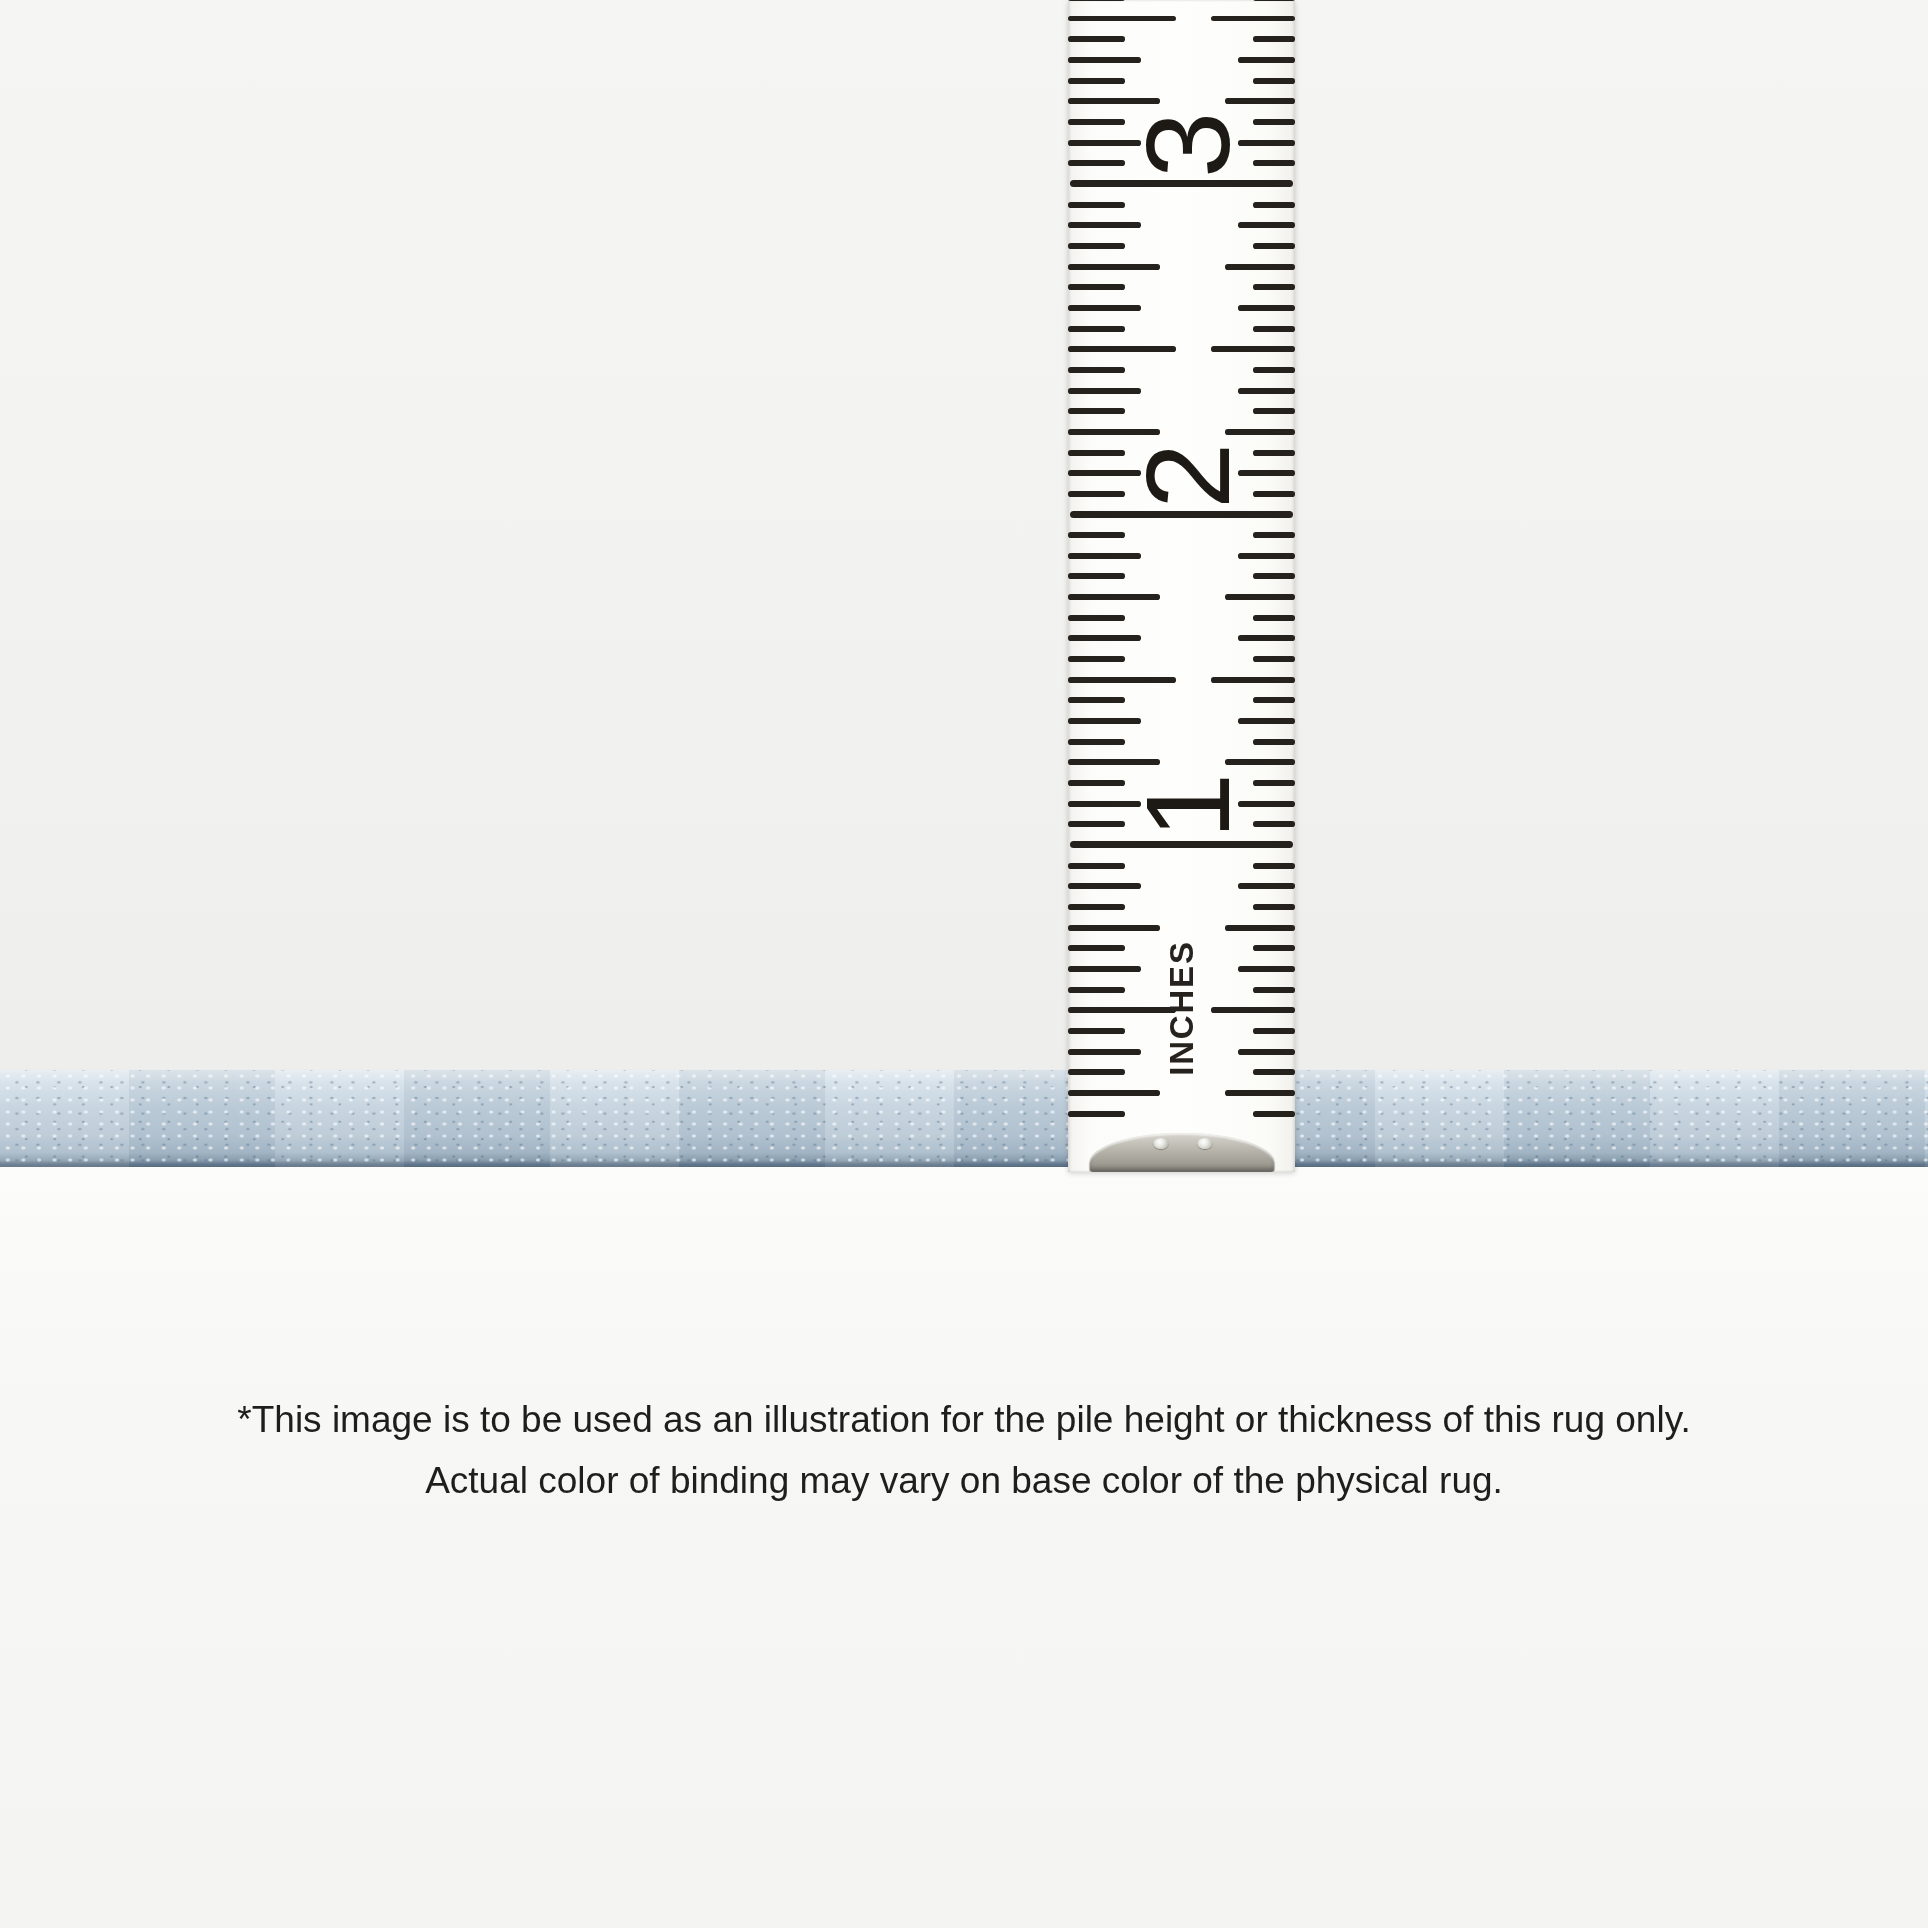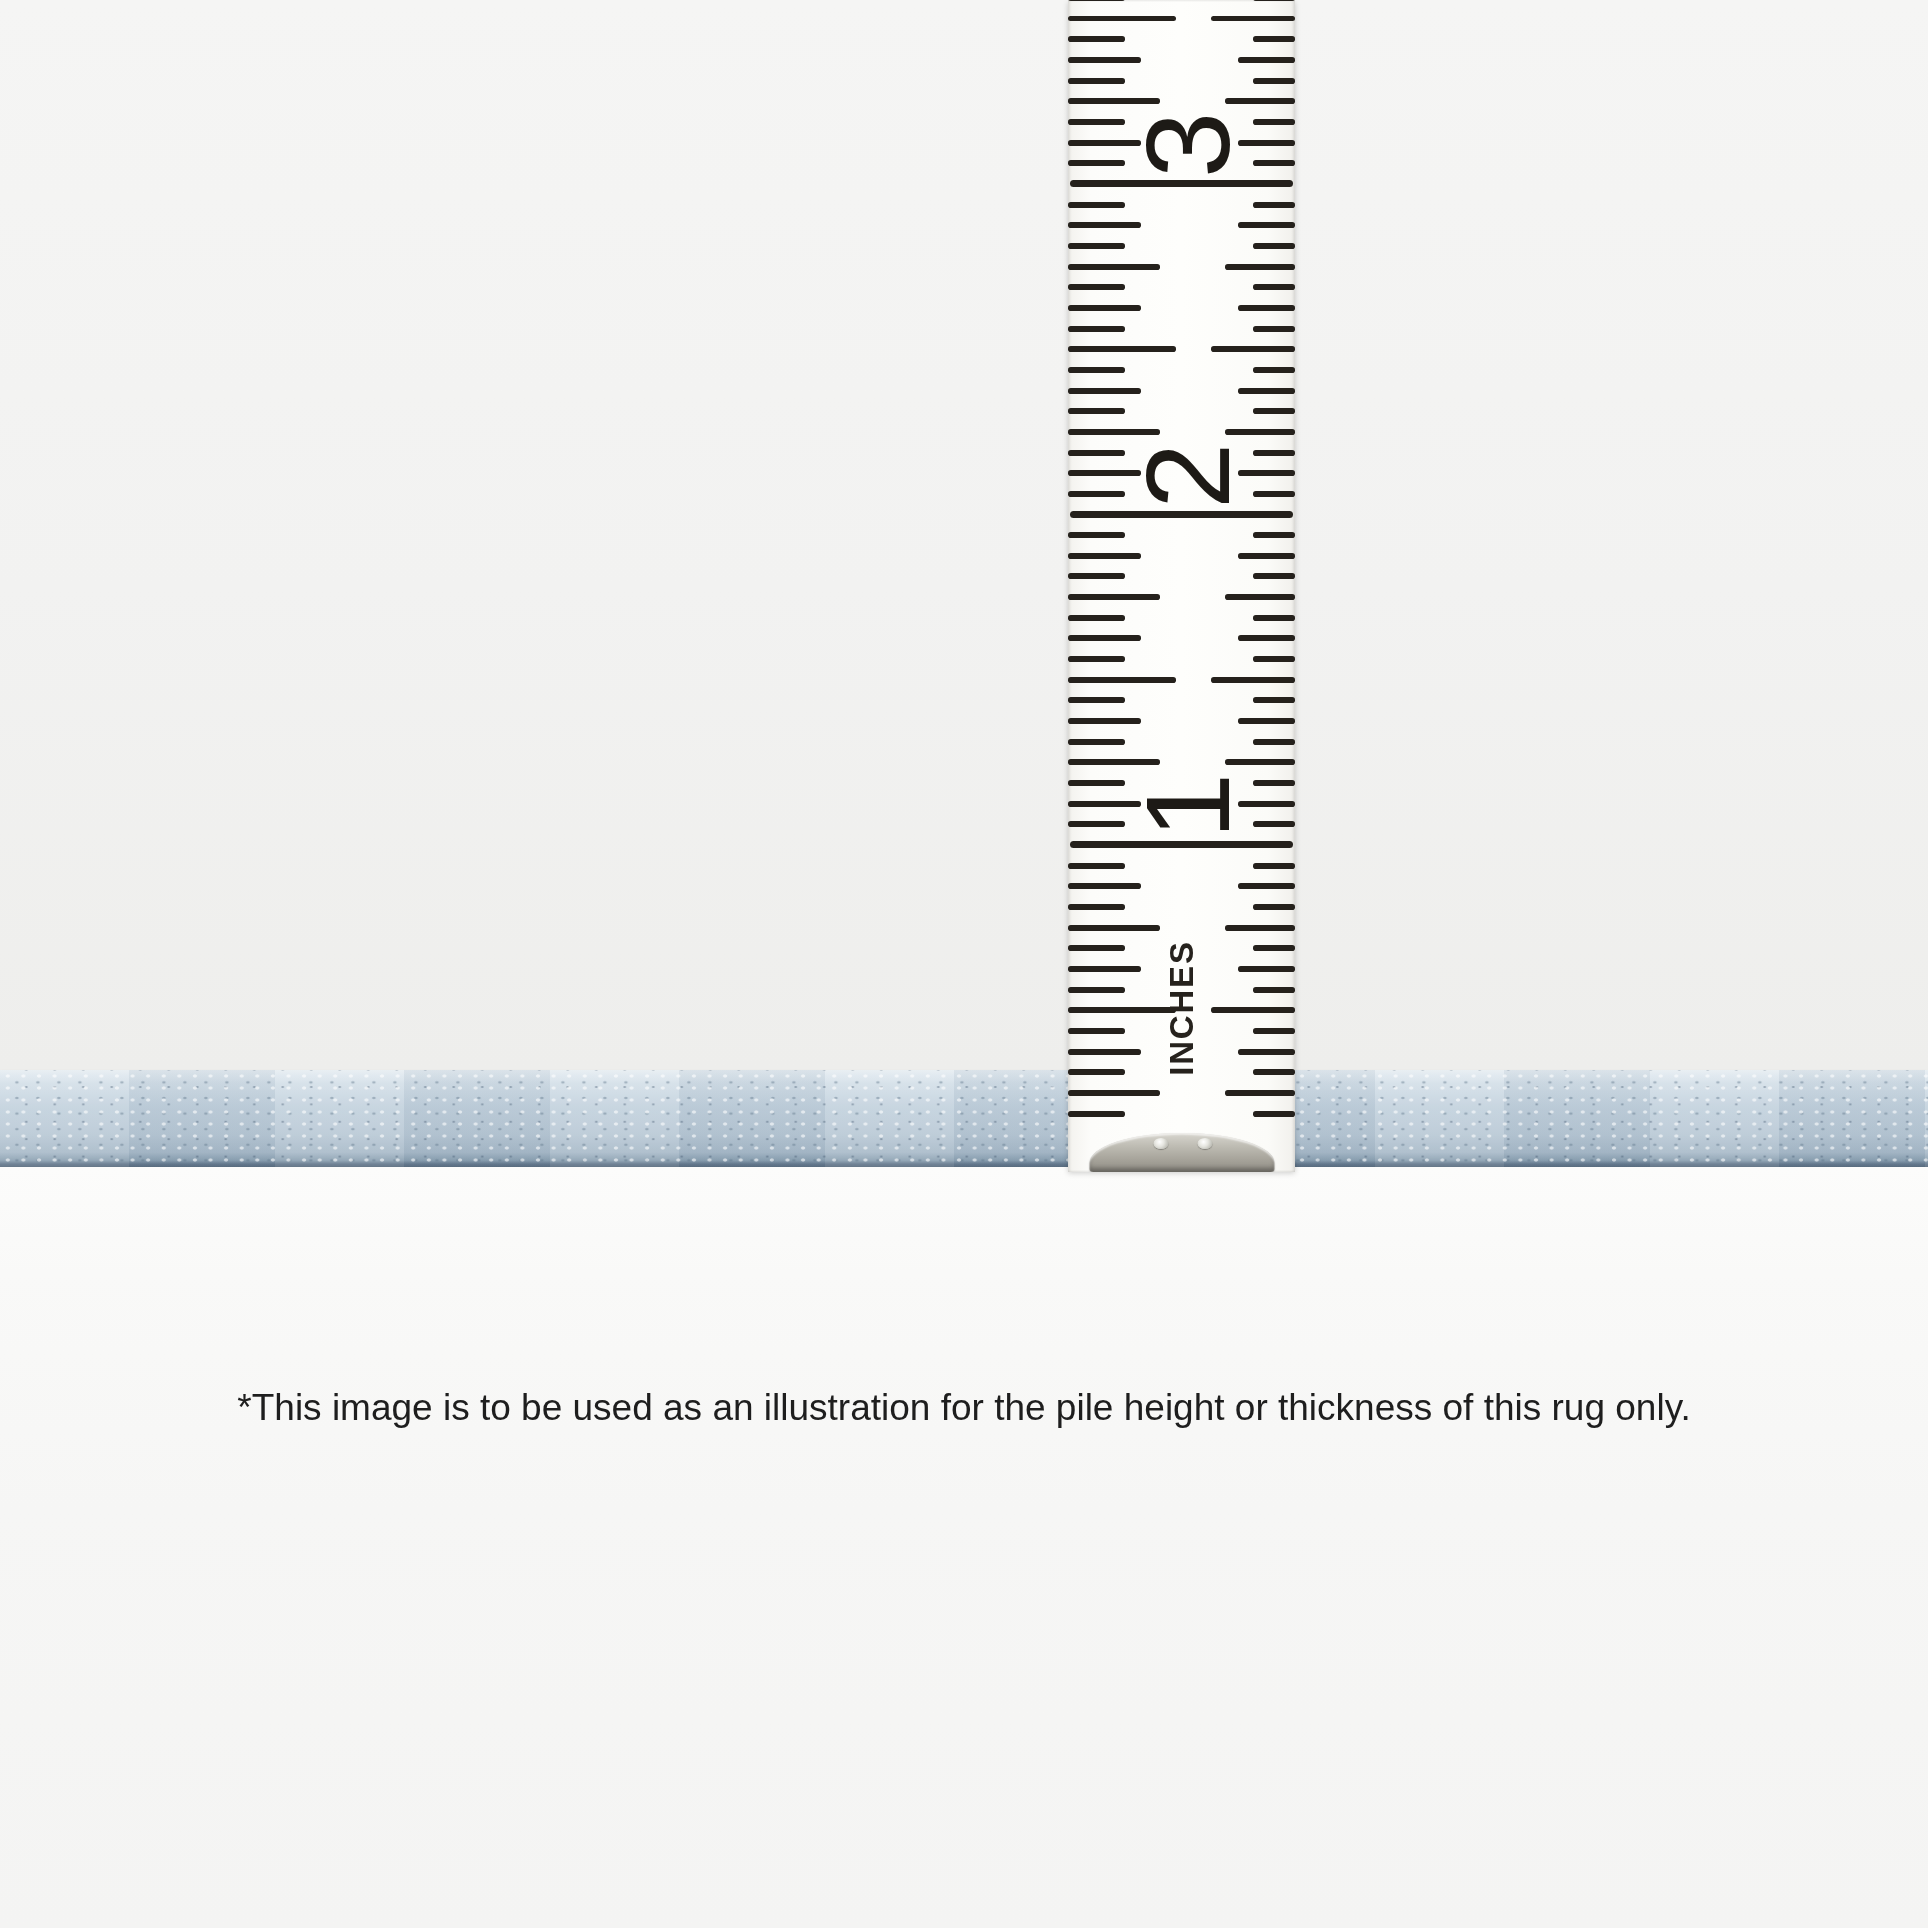--- a/index.html
+++ b/index.html
@@ -48,21 +48,21 @@
         box-shadow:inset 0 1.8px 1.8px rgba(255,255,255,.65), inset 0 -3.7px 4.6px rgba(0,0,0,.28), 0 0.9px 1.8px rgba(0,0,0,.25);}
   .rivet{position:absolute;width:15.6px;height:11px;border-radius:50%;top:4.6px;
          background:radial-gradient(circle at 40% 35%, #ffffff 0%, #e6e6e0 40%, #a3a39a 100%);
          box-shadow:0 0.9px 0.9px rgba(0,0,0,.3);}
   .rivet.r1{left:64px;}
   .rivet.r2{left:108px;}
 
   
   .caption{position:absolute;left:0;top:1383px;width:100%;text-align:center;
            color:#1e1e1e;font-size:37px;line-height:49px;}
-  .caption p{margin:0;}
+  .caption p{margin:12px;}
 </style>
 </head>
 <body>
 
 <div class="stage">
 
   <div class="wall"></div>
 
   <div class="rug"></div>
 
@@ -183,16 +183,17 @@
       </div>
     <div class="unit-label">INCHES</div>
     <div class="clip">
       <span class="rivet r1"></span>
       <span class="rivet r2"></span>
     </div>
   </div>
 
   <div class="caption">
     <p>*This image is to be used as an illustration for the pile height or thickness of this rug only.</p>
+    <p>Actual color of binding may vary on base color of the physical rug.</p>
   </div>
 
 </div>
 
 
 </body></html>

